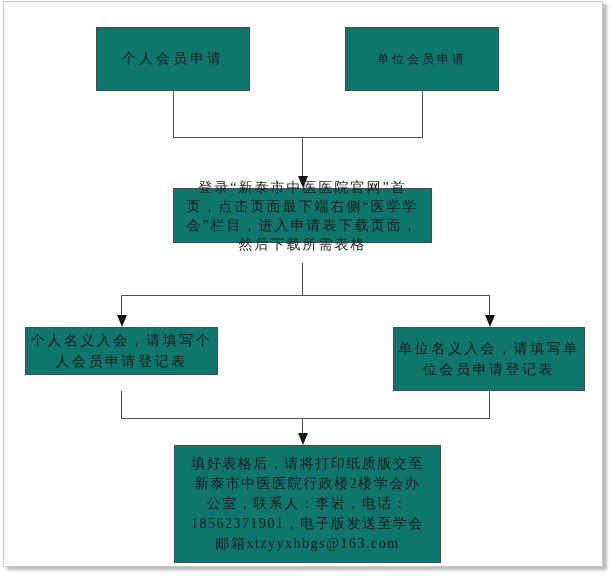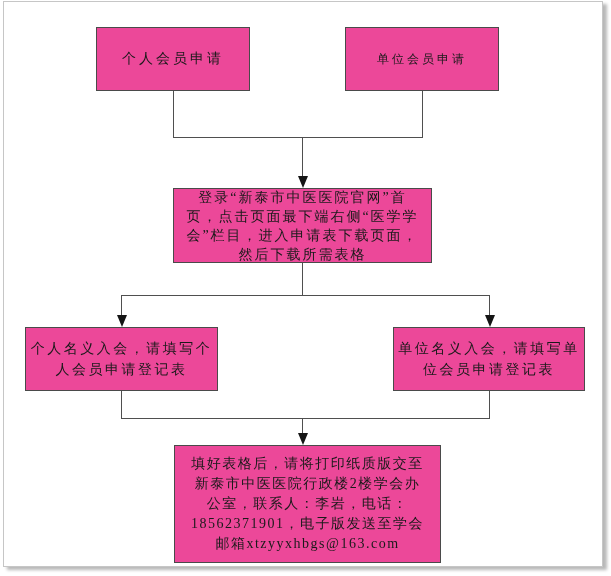--- a/index.html
+++ b/index.html
@@ -22,34 +22,34 @@
     width: 598px;
     height: 564px;
     background: #ffffff;
     border: 1px solid #c6c6c6;
     box-shadow: 4px 3px 3px rgba(0, 0, 0, 0.28);
   }
   .flow-box {
     position: absolute;
     box-sizing: border-box;
     border: 1px solid #4a4a4a;
-    background: #ec4899;
+    background: #0f766e;
     display: flex;
     align-items: center;
     justify-content: center;
     text-align: center;
     color: #1a1a1a;
     white-space: pre-line;
   }
   .flow-box .box-label { display: block; width: 100%; }
 
   .b1 { left: 96px;  top: 27px;  width: 154px; height: 64px; font-size: 14px; letter-spacing: 3px; }
   .b2 { left: 345px; top: 27px;  width: 154px; height: 64px; font-size: 12px; letter-spacing: 3px; }
-  .b3 { left: 173px; top: 188px; width: 259px; height: 75px; font-size: 14px; letter-spacing: 2px; line-height: 19px; }
-  .b4 { left: 25px;  top: 327px; width: 193px; height: 64px; font-size: 14px; letter-spacing: 2.5px; line-height: 21px; }
+  .b3 { left: 173px; top: 188px; width: 259px; height: 55px; font-size: 14px; letter-spacing: 2px; line-height: 19px; }
+  .b4 { left: 25px;  top: 327px; width: 193px; height: 48px; font-size: 14px; letter-spacing: 2.5px; line-height: 21px; }
   .b5 { left: 393px; top: 327px; width: 192px; height: 64px; font-size: 14px; letter-spacing: 2.5px; line-height: 21px; }
   .b6 { left: 174px; top: 445px; width: 267px; height: 118px; font-size: 14px; letter-spacing: 1.5px; line-height: 20px; }
 
   .vline, .hline {
     position: absolute;
     background: #4f4f4f;
   }
   .vline { width: 1px; }
   .hline { height: 1px; }
 

